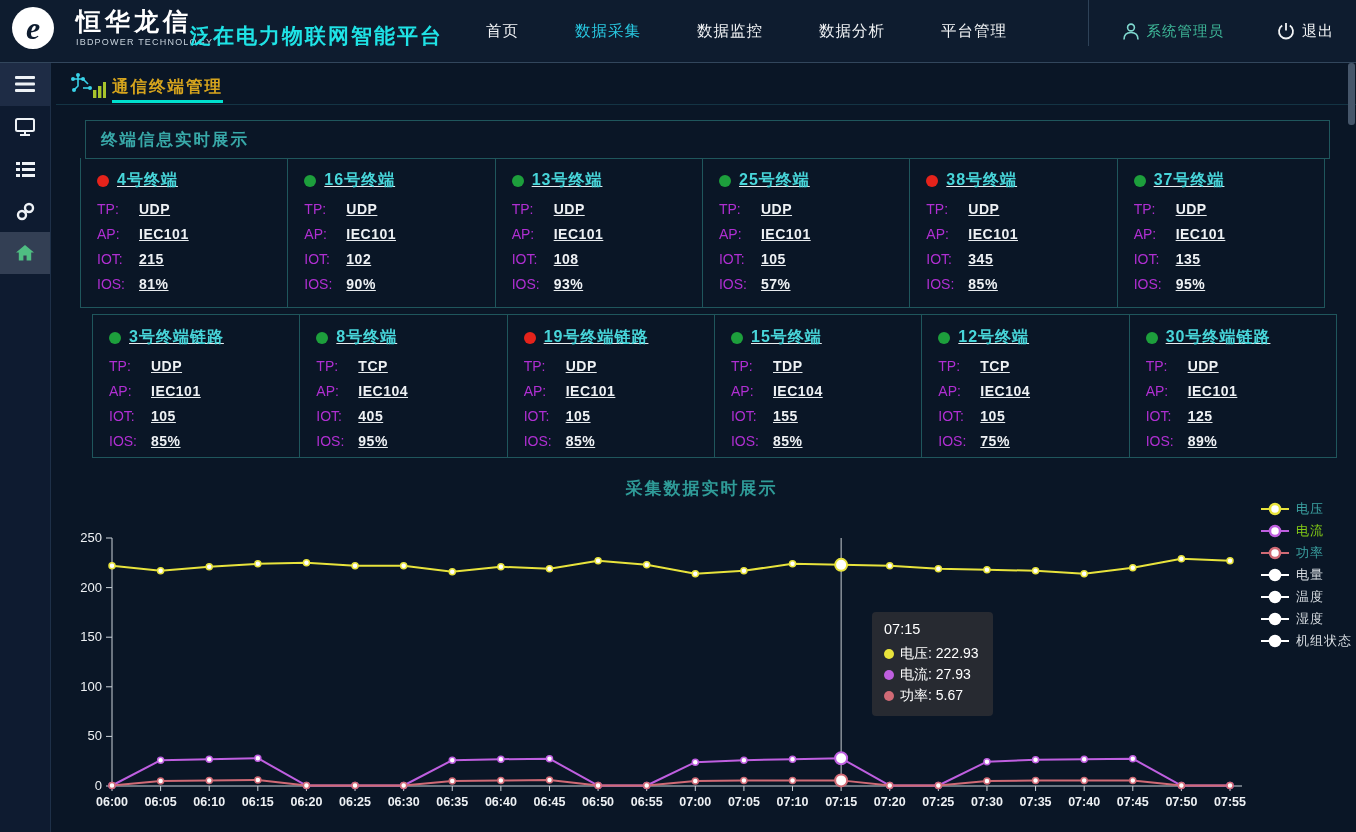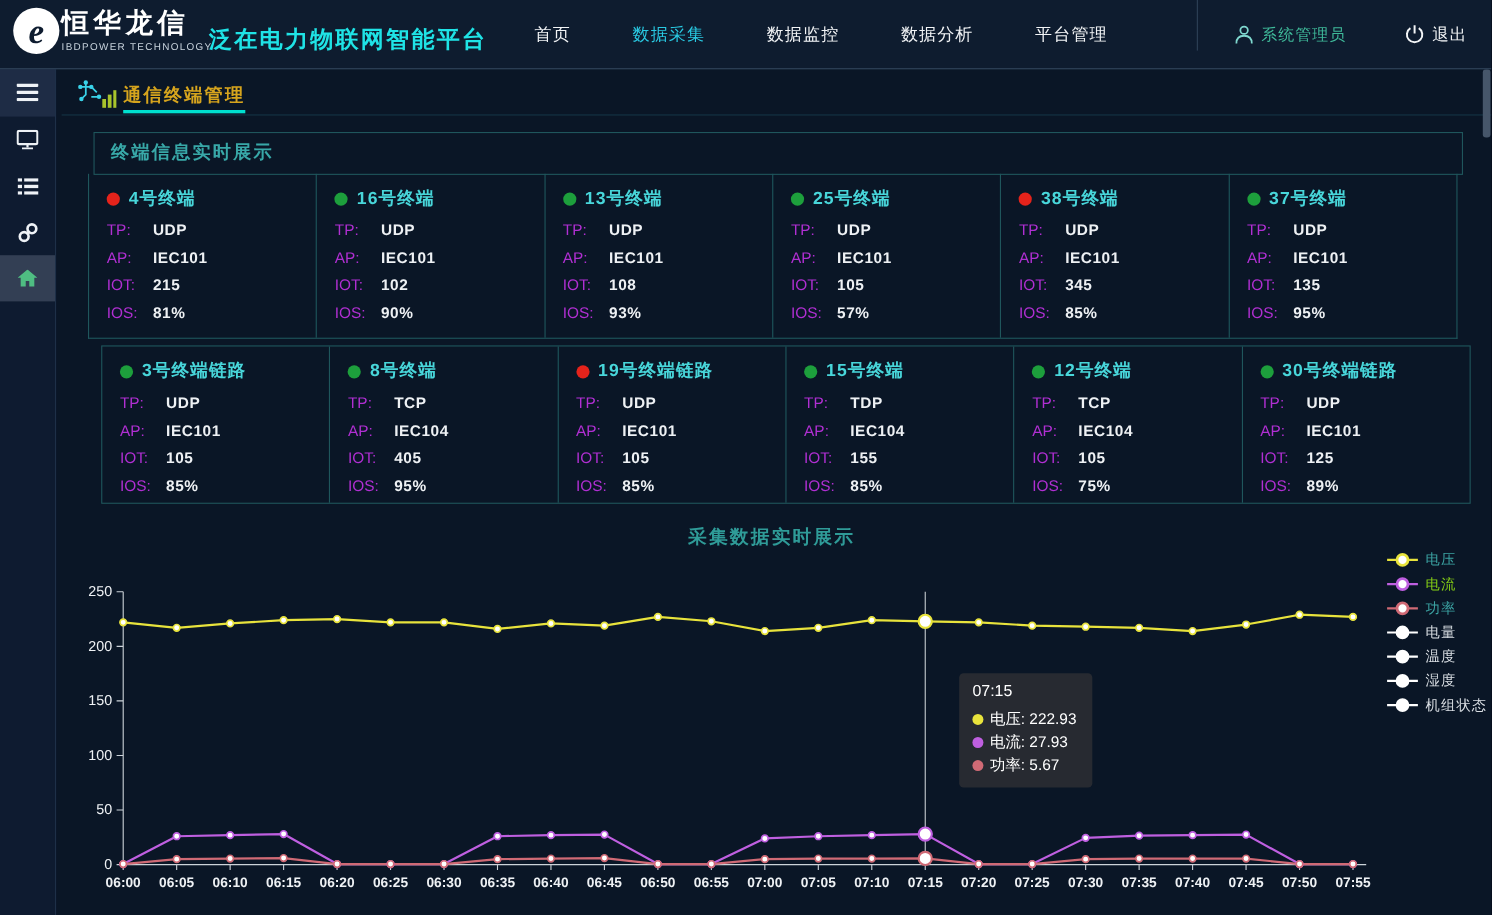--- a/index.html
+++ b/index.html
@@ -3,21 +3,21 @@
 <meta charset="utf-8">
 <style>
   html,body{margin:0;padding:0;background:#060d18;}
   #app{position:relative;width:1356px;height:832px;background:#0a1626;overflow:hidden;
        font-family:"Liberation Sans",sans-serif;color:#e8ecef;}
 
   
   .header{position:absolute;left:0;top:0;width:1356px;height:62px;background:#0e1c2f;
           border-bottom:1px solid #32465c;z-index:5;}
   .logo-wrap{position:absolute;left:10px;top:5px;display:flex;align-items:center;}
-  .logo-txt{margin-left:0;line-height:1;}
+  .logo-txt{margin-left:20px;line-height:1;}
   .logo-title{font-size:25px;font-weight:bold;color:#ffffff;letter-spacing:4px;}
   .logo-sub{font-size:9px;color:#c7d2dc;letter-spacing:1.2px;margin-top:4px;}
   .platform-title{position:absolute;left:190px;top:22px;font-size:21px;font-weight:bold;
                   color:#1fe3e6;letter-spacing:2px;}
   .main-nav{position:absolute;left:486px;top:0;height:62px;display:flex;align-items:center;gap:56px;}
   .nav-item{font-size:15.5px;color:#f2f4f6;cursor:pointer;letter-spacing:1px;}
   .nav-item.active{color:#29c9e2;}
   .user-area{position:absolute;right:0;top:0;height:62px;display:flex;gap:12px;}
   .header-divider{width:1px;height:46px;background:#2e4258;margin-right:20px;}
   .user-name{color:#3fba9a;font-size:14.5px;margin:0 18px 0 6px;letter-spacing:1px;}
@@ -37,21 +37,21 @@
   .crumb-title{position:absolute;left:112px;top:76px;font-size:16.5px;font-weight:bold;
                color:#d6a41d;letter-spacing:2px;padding-bottom:2px;
                border-bottom:3px solid #00e0cf;cursor:pointer;}
   .crumb-line{position:absolute;left:56px;top:104px;width:1300px;height:1px;background:#143444;}
 
   
   .panel-title-box{position:absolute;left:64px;top:120px;width:1243px;height:37px;
                    border:1px solid #1f565c;margin-left:21px;}
   .panel-title{line-height:37px;padding-left:15px;font-size:16.5px;font-weight:bold;
                color:#38a8a8;letter-spacing:2px;}
-  .cards-row{position:absolute;left:80px;width:1243px;display:flex;border:1px solid #1f565c;}
+  .cards-row{position:absolute;left:80px;width:1243px;display:flex;border:1px solid #1f565c;text-decoration:underline;}
   .row1{top:158px;height:149px;border-top:none;}
   .row2{top:314px;height:142px;margin-left:12px;}
   .card{flex:1 1 0;border-right:1px solid #1f565c;padding:12px 0 0 16px;box-sizing:border-box;}
   .card:last-child{border-right:none;}
   .card-title{display:flex;align-items:center;margin-bottom:6px;}
   .dot{width:12px;height:12px;border-radius:50%;margin-right:8px;flex:0 0 auto;}
   .card-name{font-size:16px;font-weight:bold;color:#48d6da;letter-spacing:1px;}
   .field{height:25px;line-height:25px;font-size:14px;}
   .flabel{display:inline-block;width:42px;color:#b02fd2;}
   .fvalue{color:#eef1f4;font-weight:bold;letter-spacing:0.5px;}

